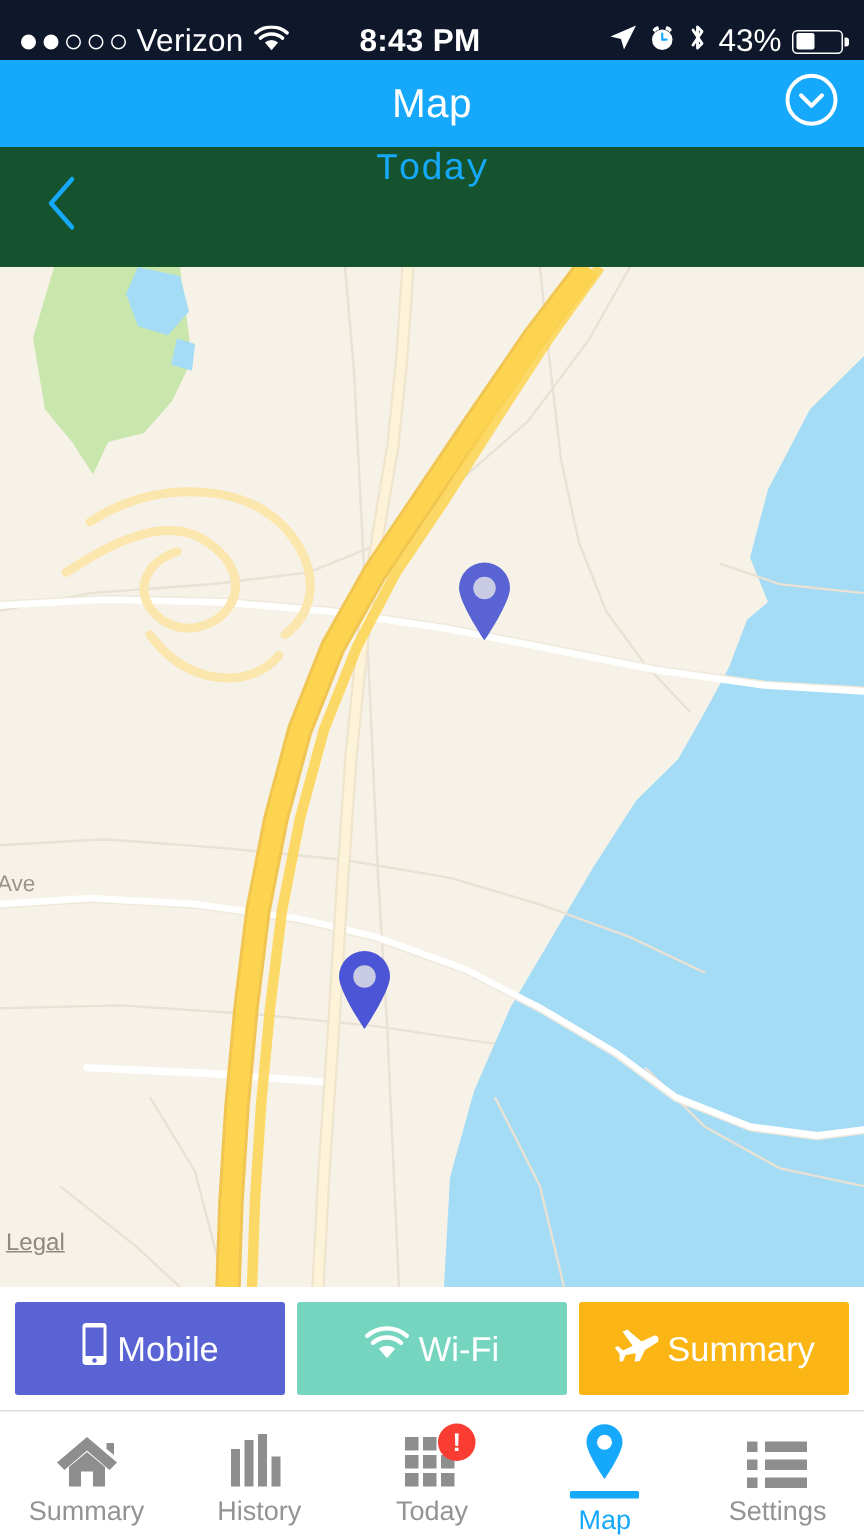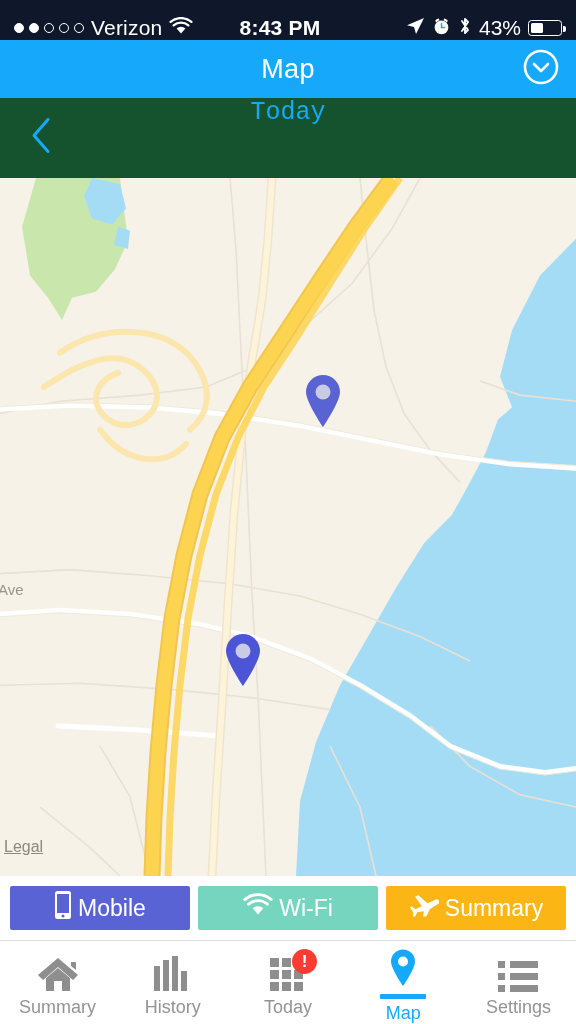--- a/index.html
+++ b/index.html
@@ -81,21 +81,21 @@
   .pin { position:absolute; width:40px; height:54px; }
   #pin-1 { left:303px; top:196px; }
   #pin-2 { left:223px; top:455px; }
 
   
   .filters {
     display:flex; gap:8px; padding:10px;
     background:#fff; flex:0 0 auto;
   }
   .filter-btn {
-    flex:1; height:44px; border:none; border-radius:2px;
+    flex:1; height:62px; border:none; border-radius:2px;
     display:flex; align-items:center; justify-content:center; gap:6px;
     color:#fff; font-size:23px; cursor:pointer;
   }
   .filter-btn svg { flex:0 0 auto; }
 
   
   .tabbar {
     display:flex; background:#fff; border-top:1px solid #dcdcdc;
     height:84px; flex:0 0 84px;
   }

